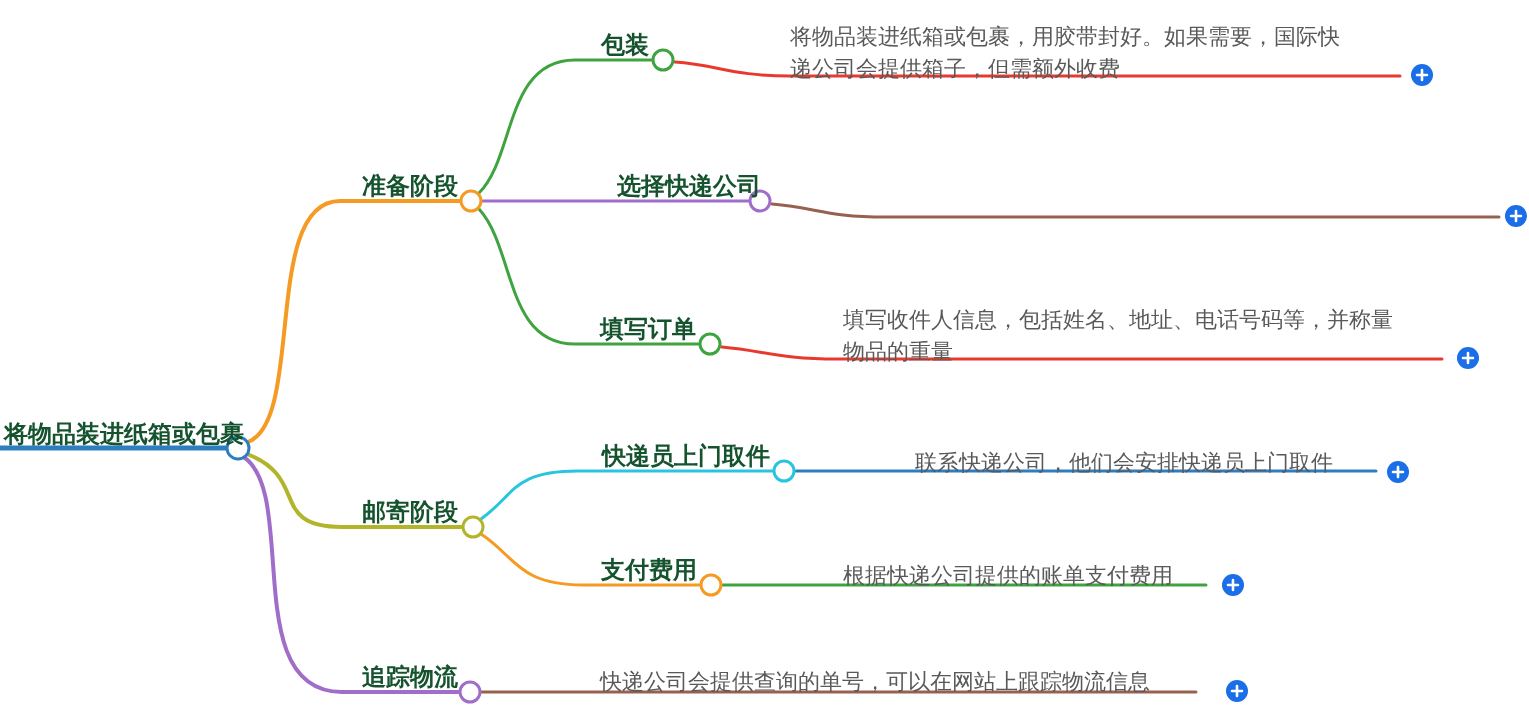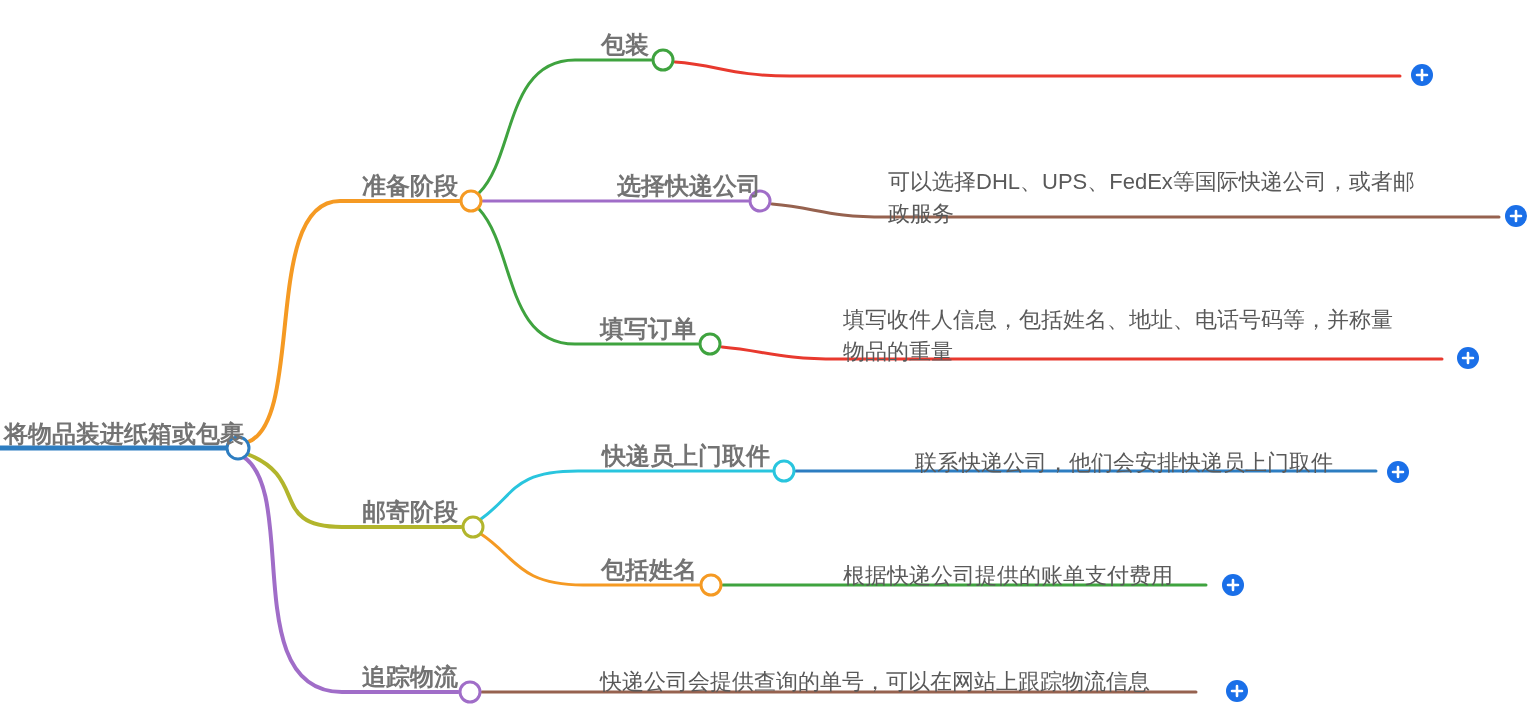--- a/index.html
+++ b/index.html
@@ -10,21 +10,21 @@
     background:#ffffff;
     font-family:"Liberation Sans","DejaVu Sans",sans-serif;
   }
   .canvas svg{position:absolute;left:0;top:0;}
   .edge{fill:none;stroke-linecap:round;}
   .node-dot{fill:#ffffff;stroke-width:3;}
   .lbl{
     position:absolute;
     font-weight:bold;
     font-size:24px;
-    color:#737373;
+    color:#14532d;
     white-space:nowrap;
     line-height:26px;
   }
   .desc{
     position:absolute;
     font-size:22px;
     color:#595959;
     line-height:32px;
   }
   .nowrap{white-space:nowrap;}
@@ -95,21 +95,21 @@
   <div class="lbl" style="left:4px;top:421px;">将物品装进纸箱或包裹</div>
 
   <div class="lbl" style="left:362px;top:173px;">准备阶段</div>
   <div class="lbl" style="left:362px;top:499px;">邮寄阶段</div>
   <div class="lbl" style="left:362px;top:664px;">追踪物流</div>
 
   <div class="lbl" style="left:601px;top:32px;">包装</div>
   <div class="lbl" style="left:601px;top:173px;margin-left:16px;">选择快递公司</div>
   <div class="lbl" style="left:600px;top:316px;">填写订单</div>
   <div class="lbl" style="left:602px;top:443px;">快递员上门取件</div>
-  <div class="lbl" style="left:601px;top:557px;">包括姓名</div>
+  <div class="lbl" style="left:601px;top:557px;">支付费用</div>
 
-  <div class="desc" style="left:888px;top:166px;width:545px;">可以选择DHL、UPS、FedEx等国际快递公司，或者邮政服务</div>
+  <div class="desc" style="left:790px;top:21px;width:570px;">将物品装进纸箱或包裹，用胶带封好。如果需要，国际快递公司会提供箱子，但需额外收费</div>
   <div class="desc" style="left:843px;top:304px;width:570px;">填写收件人信息，包括姓名、地址、电话号码等，并称量物品的重量</div>
   <div class="desc nowrap" style="left:908px;top:447px;margin-left:7px;">联系快递公司，他们会安排快递员上门取件</div>
   <div class="desc nowrap" style="left:843px;top:560px;">根据快递公司提供的账单支付费用</div>
   <div class="desc nowrap" style="left:600px;top:666px;">快递公司会提供查询的单号，可以在网站上跟踪物流信息</div>
 
 </div>
 
 </body></html>

